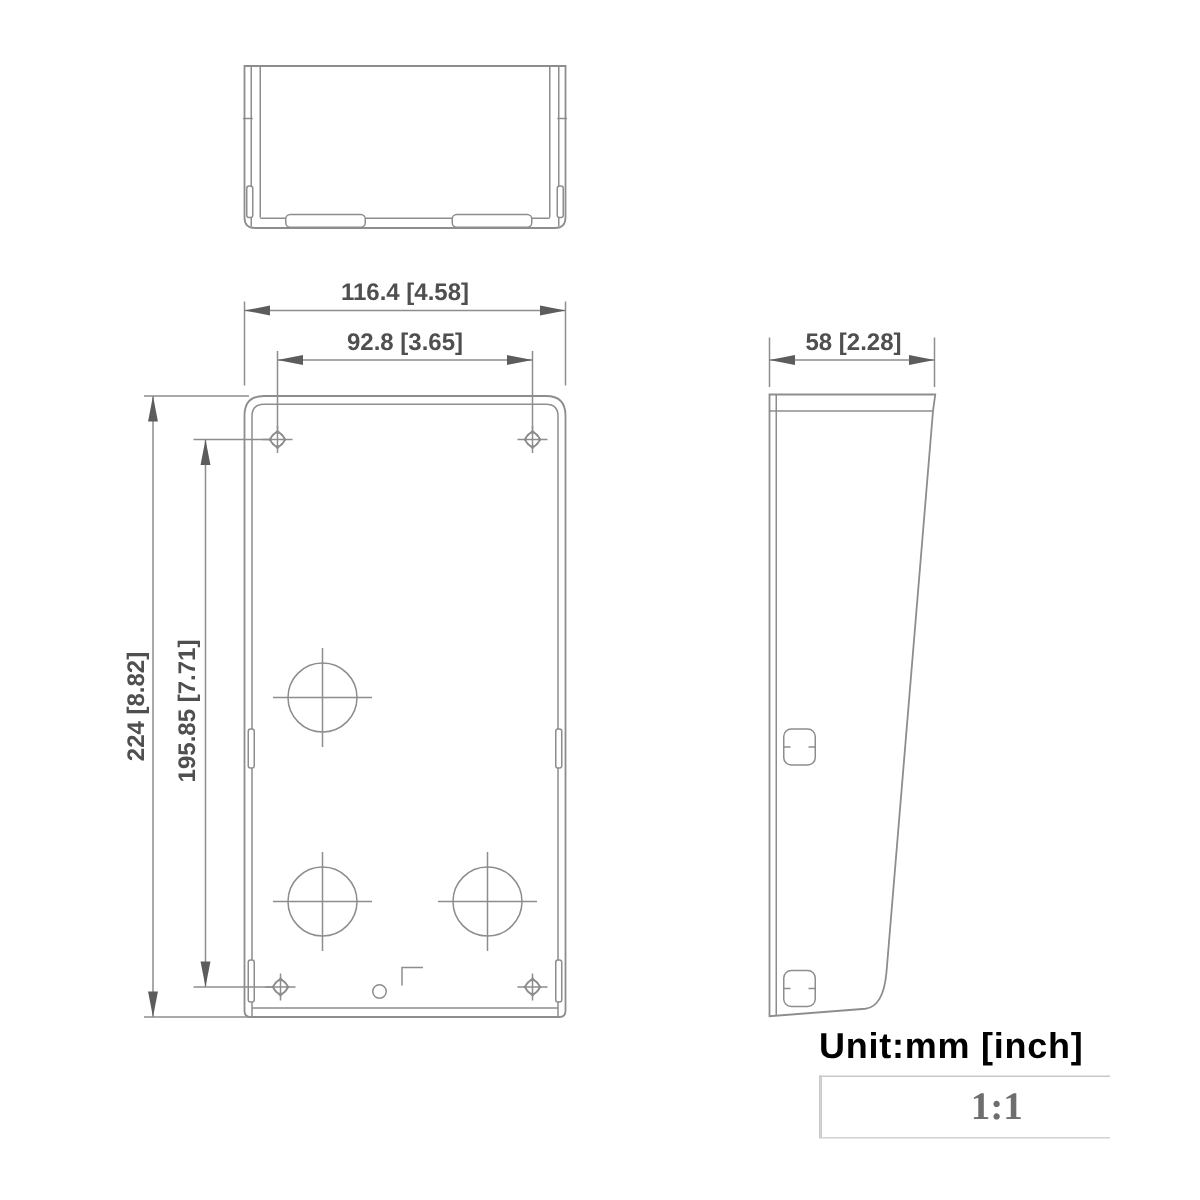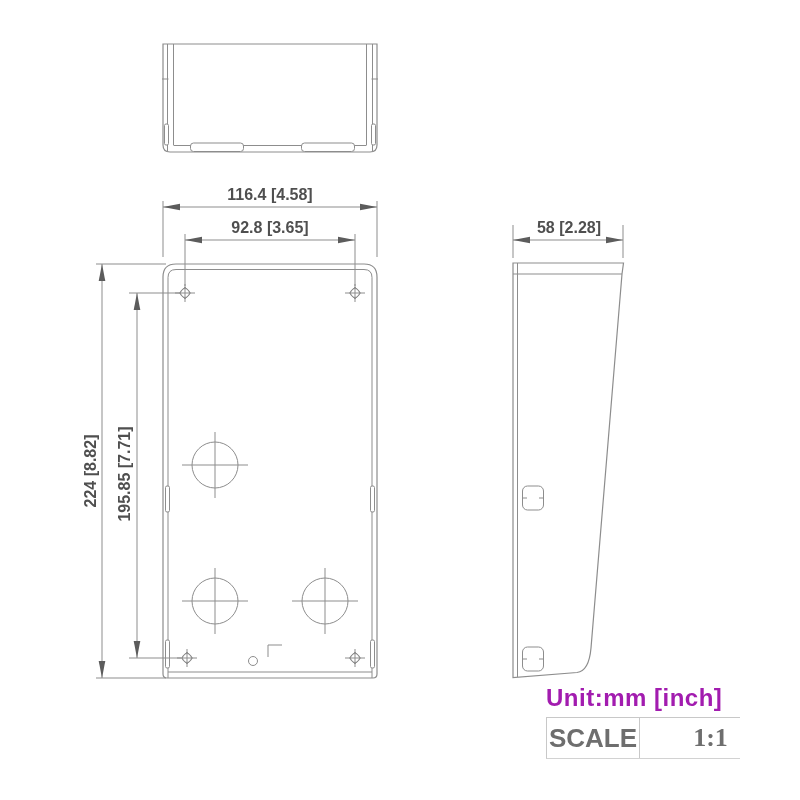--- a/index.html
+++ b/index.html
@@ -8,21 +8,21 @@
     font-family:"Liberation Sans",sans-serif;
   }
   svg{position:absolute;left:0;top:0;}
   .ln{stroke:#8d8d8d;stroke-width:1;fill:none;}
   .lnw{stroke:#8d8d8d;stroke-width:1.2;fill:none;}
   .fillwhite{fill:#ffffff;}
   .arrow{fill:#5c5c5c;stroke:none;}
   .dimtxt{font-family:"Liberation Sans",sans-serif;font-size:16px;font-weight:600;fill:#4f4f4f;}
   .footer-unit{
     position:absolute;left:546px;top:684px;width:234px;
-    font-size:24px;font-weight:600;color:#a21caf;letter-spacing:0.5px;
+    font-size:24px;font-weight:600;color:#000000;letter-spacing:0.5px;
   }
   .scale-table{
     position:absolute;left:546px;top:717px;width:234px;height:40px;
     border-top:1px solid #c8c8c8;border-left:1px solid #c8c8c8;border-bottom:1px solid #d2d2d2;
     display:flex;
   }
   .scale-cell{
     display:flex;align-items:center;justify-content:center;
     font-size:26px;font-weight:600;color:#6e6e6e;
   }
@@ -168,16 +168,15 @@
       <line class="ln" x1="513" y1="240" x2="623" y2="240"></line>
       <path class="arrow" d="M 513,240 L 530,236.7 L 530,243.3 Z"></path>
       <path class="arrow" d="M 623,240 L 606,236.7 L 606,243.3 Z"></path>
       <text class="dimtxt" x="569" y="233" text-anchor="middle">58 [2.28]</text>
     </g>
   </svg>
 
   <div class="footer-unit">Unit:mm [inch]</div>
 
   <div class="scale-table">
-    <div class="scale-cell label">SCALE</div>
     <div class="scale-cell value">1:1</div>
   </div>
 </div>
 
 </body></html>

